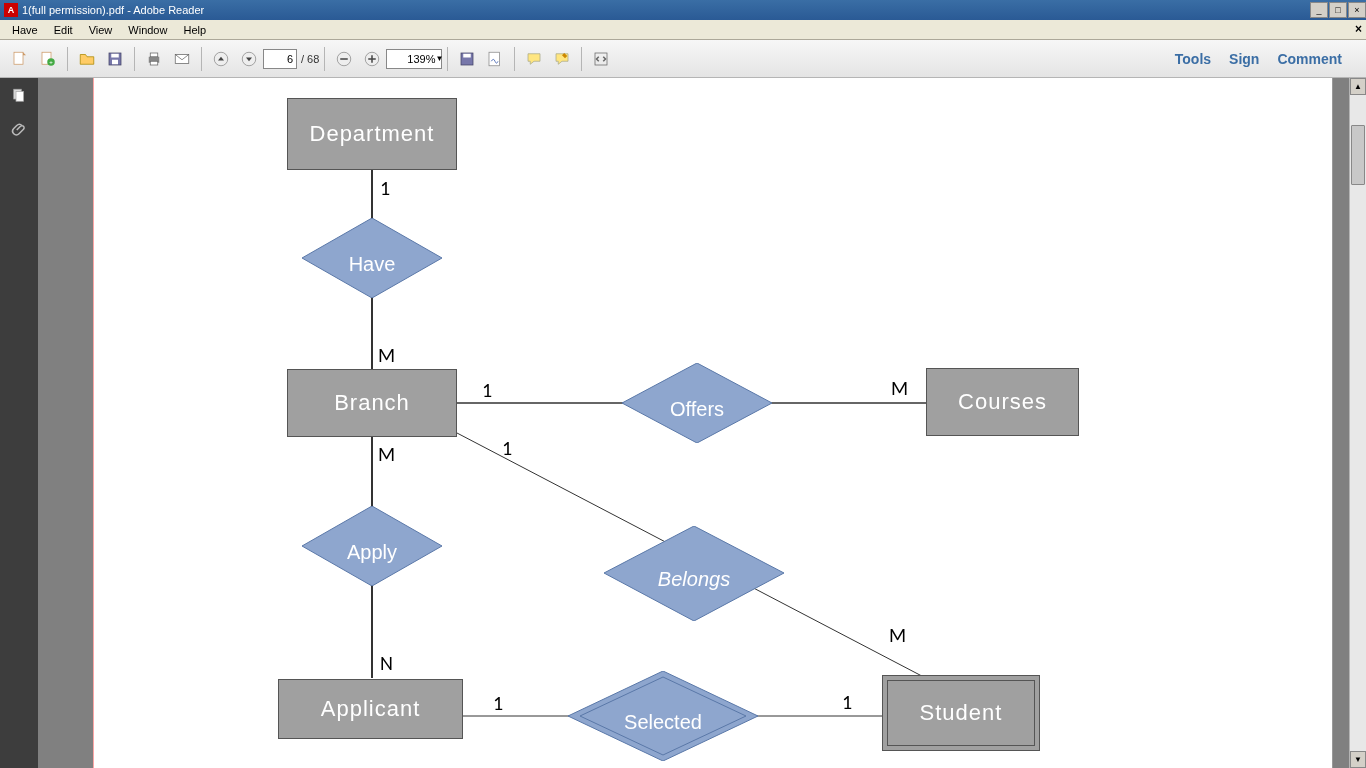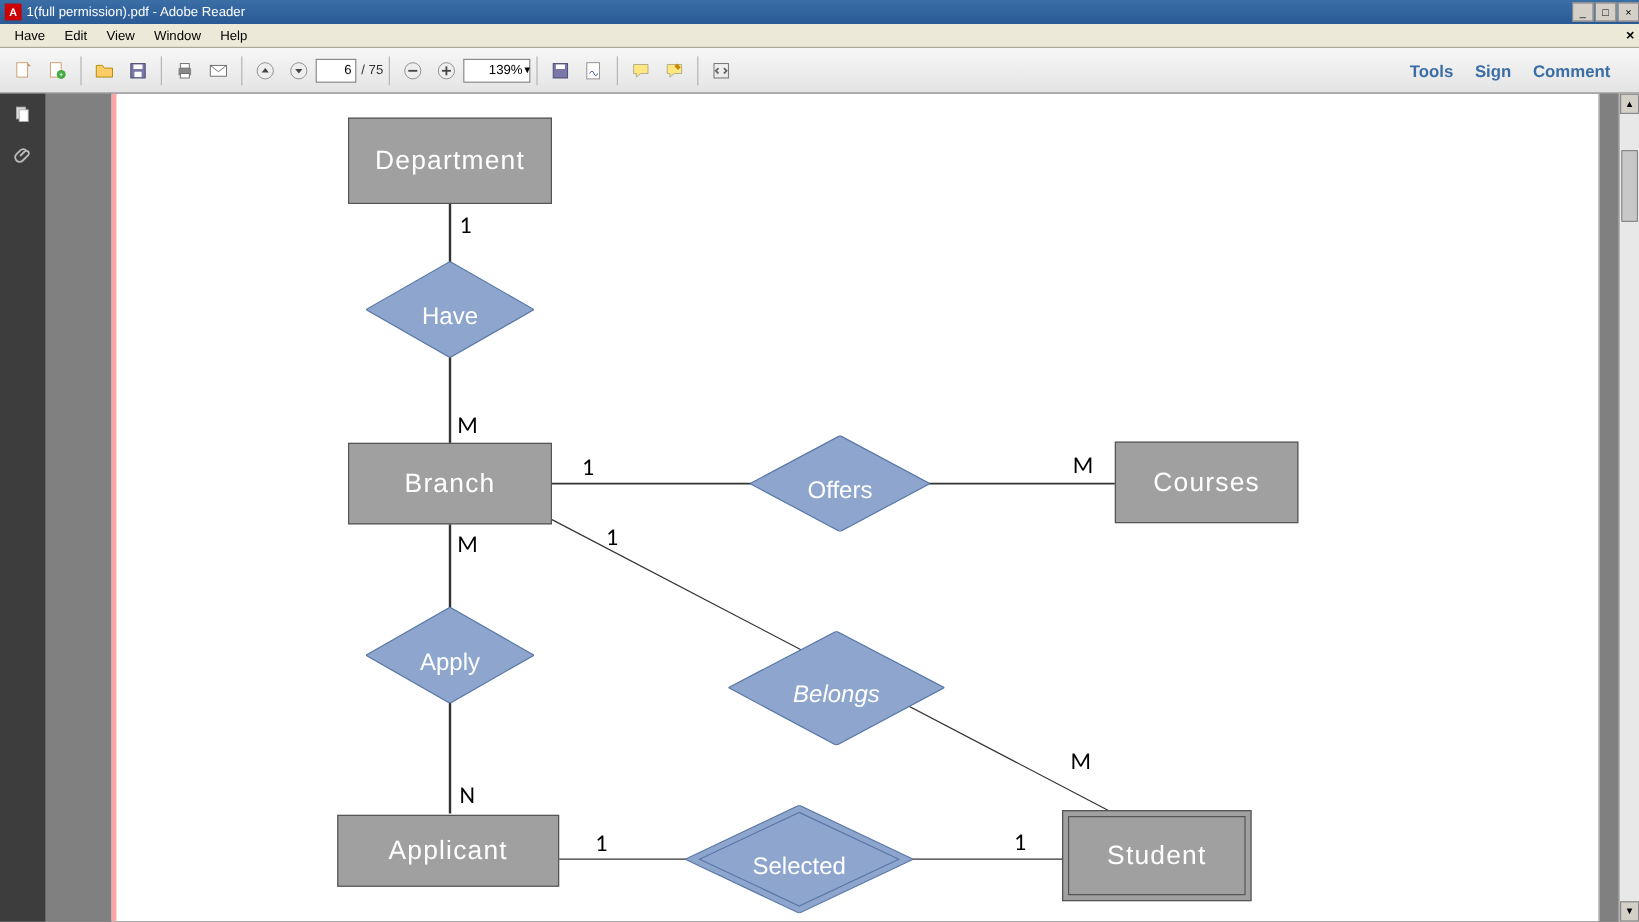--- a/index.html
+++ b/index.html
@@ -33,21 +33,21 @@
 .leftpanel { width:38px; background:#3d3d3d; display:flex; flex-direction:column; align-items:center; padding-top:6px; gap:10px; }
 .leftpanel .lp { width:24px; height:24px; cursor:pointer; display:flex; align-items:center; justify-content:center; }
 .doc-area { flex:1; background:#808080; position:relative; overflow:hidden; }
 .scrollbar { width:17px; background:#e8e8e8; border-left:1px solid #b5b5b5; position:relative; }
 .scrollbar .arrow { height:17px; background:#d4d0c8; border:1px solid #888; display:flex; align-items:center; justify-content:center; font-size:8px; cursor:pointer; }
 .scrollbar .track { position:absolute; top:17px; bottom:17px; left:0; right:0; }
 .scrollbar .thumb { position:absolute; left:1px; right:1px; top:30px; height:60px; background:#c8c8c8; border:1px solid #888; border-radius:1px; cursor:pointer; }
 .scrollbar .arrow.bottom { position:absolute; bottom:0; left:0; right:0; }
 
 
-.page { position:absolute; left:55px; top:0; width:1240px; height:100%; background:#fff; border-left:4px solid #fca5a5; border-right:1px solid #999; }
+.page { position:absolute; left:55px; top:0; width:1240px; height:100%; background:#fff; border-left:1px solid #fca5a5; border-right:1px solid #999; }
 
 
 .entity { position:absolute; background:#a0a0a0; border:1px solid #555; color:#fff; display:flex; align-items:center; justify-content:center; font-size:22px; letter-spacing:1px; }
 .entity.double { box-shadow: inset 0 0 0 4px #a0a0a0, inset 0 0 0 5px #555; }
 .diamond { position:absolute; color:#fff; font-size:20px; display:flex; align-items:center; justify-content:center; }
 .diamond .shape { position:absolute; inset:0; }
 .diamond .lbl { position:relative; z-index:2;margin-top:12px; }
 .cardlabel { position:absolute; font-size:20px; color:#000; font-family: "Calibri", sans-serif; }
 
 svg.icon-svg { width:18px; height:18px; }
@@ -122,21 +122,21 @@
         <path d="M8 14l4-5 4 5z" fill="#444"></path>
       </svg>
     </div>
   <div class="tbtn">
       <svg class="icon-svg" viewBox="0 0 24 24">
         <circle cx="12" cy="12" r="9" fill="#eee" stroke="#888"></circle>
         <path d="M8 10l4 5 4-5z" fill="#444"></path>
       </svg>
     </div>
   <input class="pagebox" value="6" style="">
-  <span class="pagetotal">/ 75</span>
+  <span class="pagetotal">/ 68</span>
   <div class="tsep"></div>
   <div class="tbtn">
       <svg class="icon-svg" viewBox="0 0 24 24">
         <circle cx="12" cy="12" r="9" fill="#eee" stroke="#888"></circle>
         <rect x="7" y="11" width="10" height="2" fill="#444"></rect>
       </svg>
     </div>
   <div class="tbtn">
       <svg class="icon-svg" viewBox="0 0 24 24">
         <circle cx="12" cy="12" r="9" fill="#eee" stroke="#888"></circle>

